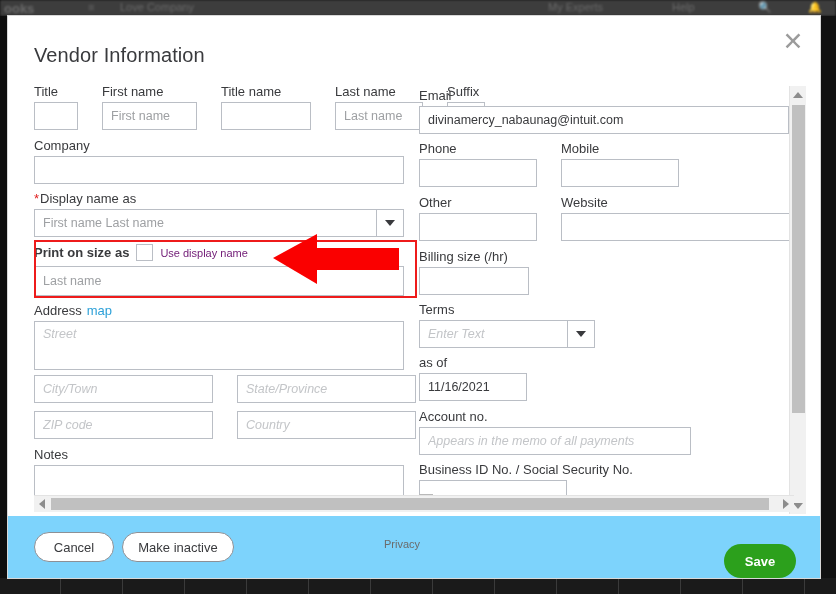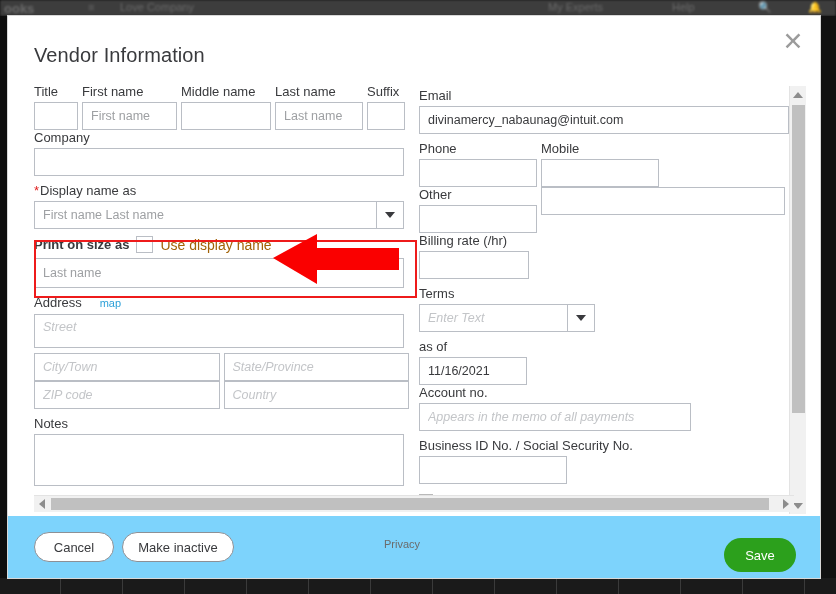--- a/index.html
+++ b/index.html
@@ -67,31 +67,31 @@
   }
   #form-inner{position:relative;width:760px;height:426px;}
 
   .col-left{position:absolute;left:0;top:0;width:375px;}
   .col-right{position:absolute;left:385px;top:4px;width:370px;}
 
   .lbl{
     font-size:13px;color:#393a3d;display:block;margin-bottom:3px;line-height:15px;
   }
   .lbl .req{color:#e01e1e;margin-right:1px;}
-  .lbl .maplink{color:#2ca0d8;font-size:11px;margin-left:18px;cursor:pointer;}
+  .lbl .maplink{color:#2ca0d8;font-size:13px;margin-left:5px;cursor:pointer;}
 
   .fld{
     box-sizing:border-box;border:1px solid #babec5;background:#fff;
     height:28px;font-size:12.5px;color:#393a3d;padding:0 8px;
     font-family:"Liberation Sans", sans-serif;
     display:block;border-radius:0;outline:none;
   }
   .fld::placeholder{color:#9ea0a3;}
   .ph-italic::placeholder{color:#c3c5c8;font-style:italic;}
-  .row{display:flex;gap:4px;margin-bottom:0;}
+  .row{display:flex;gap:24px;margin-bottom:8px;}
   .grp{margin-bottom:7px;}
 
   
   .w-title{width:44px;}
   .w-first{width:95px;}
   .w-middle{width:90px;}
   .w-last{width:88px;}
   .w-suffix{width:38px;}
   .w-full{width:370px;}
   .w-half{width:207px;}
@@ -116,25 +116,25 @@
     border-left:5px solid transparent;border-right:5px solid transparent;
     border-top:6px solid #393a3d;
   }
 
   
   .poc-row{display:flex;align-items:center;gap:7px;margin-bottom:5px;}
   .poc-label{font-size:13px;color:#393a3d;font-weight:bold;}
   .chk{
     width:17px;height:17px;box-sizing:border-box;border:1px solid #babec5;background:#fff;cursor:pointer;
   }
-  .poc-sub{font-size:14px;color:#a16207;}
+  .poc-sub{font-size:11px;color:#701a75;}
 
   textarea.fld{height:45px;padding-top:5px;resize:none;line-height:15px;}
   #notes-box{height:52px;}
-  #street-box{height:34px;}
+  #street-box{height:49px;}
 
   
   #red-box{
     position:absolute;left:26px;top:224px;width:383px;height:58px;
     border:2px solid #ee1b1b;box-sizing:border-box;pointer-events:none;
   }
   #red-arrow{
     position:absolute;left:265px;top:218px;width:126px;height:58px;pointer-events:none;
   }
 
@@ -172,21 +172,21 @@
     position:absolute;left:0;bottom:0;width:812px;height:62px;background:#7dd3fc;
   }
   .btn{
     box-sizing:border-box;font-family:"Liberation Sans", sans-serif;
     font-size:13px;cursor:pointer;border-radius:15px;
     height:30px;display:flex;align-items:center;justify-content:center;
     position:absolute;
   }
   #btn-cancel{left:26px;top:16px;width:80px;border:1px solid #8d9096;background:#fff;color:#393a3d;}
   #btn-inactive{left:114px;top:16px;width:112px;border:1px solid #8d9096;background:#fff;color:#393a3d;}
-  #btn-save{right:24px;top:22px;width:72px;height:34px;border:none;background:#2ca01c;color:#fff;font-weight:normal;border-radius:17px;}
+  #btn-save{right:24px;top:28px;width:72px;height:34px;border:none;background:#2ca01c;color:#fff;font-weight:bold;border-radius:17px;}
   #privacy-link{
     position:absolute;left:376px;top:22px;font-size:11px;color:#6b6b6b;cursor:pointer;
   }
   
   #clipped-row{
     position:absolute;left:0;top:410px;width:760px;height:16px;overflow:hidden;
     color:#9a9a9a;font-size:12px;
   }
   #clipped-left{position:absolute;left:2px;top:0;}
   #clipped-right{position:absolute;left:385px;top:0;display:flex;align-items:center;gap:6px;}
@@ -239,21 +239,21 @@
         <div class="row">
           <div>
             <span class="lbl">Title</span>
             <input class="fld w-title" placeholder="" style="">
           </div>
           <div>
             <span class="lbl">First name</span>
             <input class="fld w-first" placeholder="First name" style="">
           </div>
           <div>
-            <span class="lbl">Middle name</span>
+            <span class="lbl">Title name</span>
             <input class="fld w-middle" placeholder="" style="">
           </div>
           <div>
             <span class="lbl">Last name</span>
             <input class="fld w-last" placeholder="Last name" style="">
           </div>
           <div>
             <span class="lbl">Suffix</span>
             <input class="fld w-suffix" placeholder="" style="">
           </div>
@@ -319,26 +319,27 @@
             <input class="fld w-third" style="">
           </div>
         </div>
 
         <div class="row">
           <div>
             <span class="lbl">Other</span>
             <input class="fld w-third" style="">
           </div>
           <div>
+            <span class="lbl">Website</span>
             <input class="fld" style="width: 244px;">
           </div>
         </div>
 
         <div class="grp">
-          <span class="lbl">Billing rate (/hr)</span>
+          <span class="lbl">Billing size (/hr)</span>
           <input class="fld w-bill" style="">
         </div>
 
         <div class="grp">
           <span class="lbl">Terms</span>
           <div class="combo">
             <input class="fld ph-italic" style="width: 148px;" placeholder="Enter Text">
             <div class="caret">
                 <i></i>
               </div>

